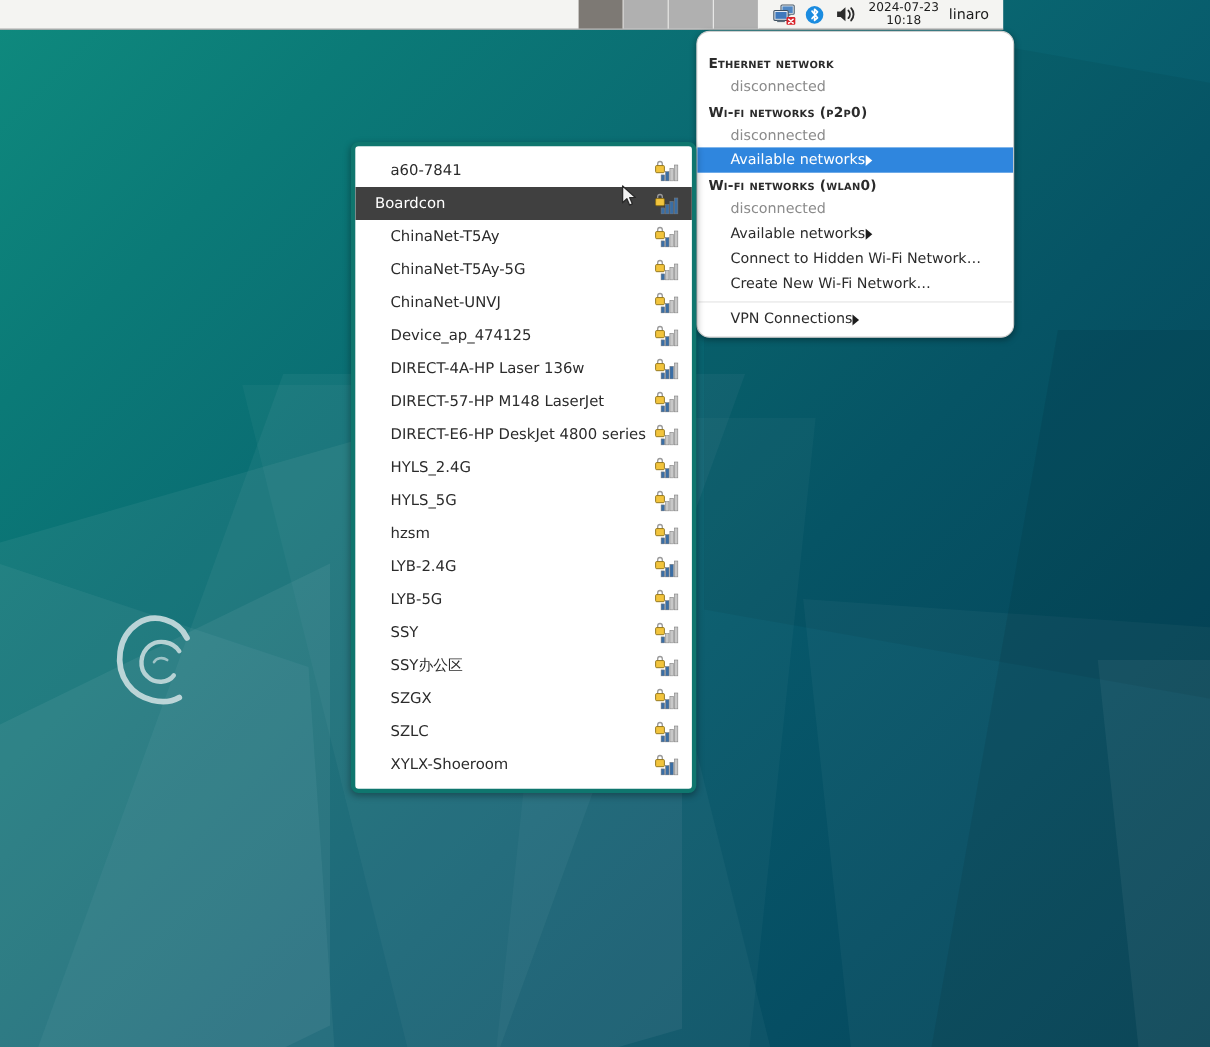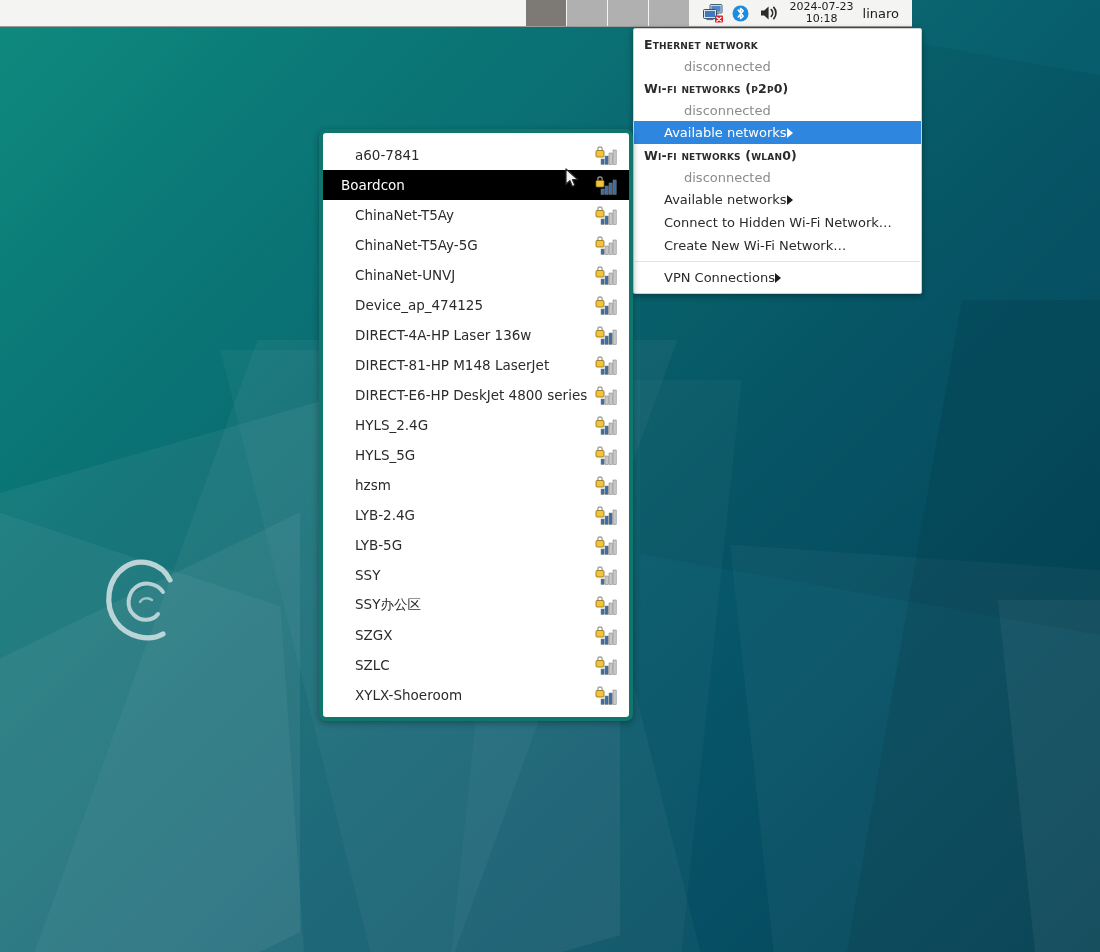--- a/index.html
+++ b/index.html
@@ -96,35 +96,34 @@
     font-size:11px; line-height:12px; text-align:center; color:#1c1c1c;
     padding:0 9px 0 7px; white-space:nowrap;
   }
   #user { font-size:13px; color:#1c1c1c; padding-right:9px; }
 
   
   #nm-menu {
     position:absolute; left:633px; top:28px; width:289px;
     background:#ffffff;
     border:1px solid #cfcfcf;
-    border-radius:2px;
+    border-radius:12px;
     box-shadow:0 2px 6px rgba(0,0,0,0.35);
-    padding:4px 0 4px 0;
+    padding:17px 0 4px 0;
     z-index:60;
   }
   .nm-head {
     font-size:12.5px; font-weight:bold; color:#2b2b2b;
     font-variant:small-caps; text-transform:lowercase;
     padding:4px 10px 4px 10px; letter-spacing:0.2px;
   }
   .nm-head::first-letter { text-transform:uppercase; }
   .nm-sub {
     font-size:13px; color:#8b8b8b;
     padding:3px 10px 3px 30px;
-    margin-left:20px;
   }
   .nm-item {
     font-size:13px; color:#2b2b2b;
     padding:4px 10px 4px 30px;
     display:flex; align-items:center; justify-content:flex-start;
     cursor:default;
   }
   .nm-item.selected { background:#2f86de; color:#ffffff; }
   .nm-sep { height:1px; background:#e3e3e3; margin:4px 1px; }
   .arrow { width:0;height:0;border-left:6px solid #1d1d1d;border-top:5px solid transparent;border-bottom:5px solid transparent;margin-right:2px;}
@@ -140,21 +139,21 @@
     padding:7px 0 7px 0;
     z-index:61;
     overflow:hidden;
   }
   .net-row {
     height:30px; display:flex; align-items:center;
     padding:0 10px 0 32px;
     font-size:13.5px; color:#2b2b2b;
     cursor:default;
   }
-  .net-row.selected { background:#000000; color:#ffffff;padding-left:18px; }
+  .net-row.selected { background:#404040; color:#ffffff;padding-left:18px; }
   .net-name { flex:1 1 auto; white-space:nowrap; overflow:hidden; }
   .net-icon { width:24px; height:20px; flex:0 0 auto; }
 
   
   #cursor { position:absolute; left:565px; top:168px; z-index:80; }
 </style>
 </head>
 <body>
 
 <div id="desktop">
@@ -328,21 +327,21 @@
       <span class="net-icon"><svg viewBox="0 0 24 20" width="24" height="20">
           <rect x="6" y="14" width="3.2" height="5.5" fill="#3a6ea5" stroke="#7b7b7b" stroke-width="0.5"></rect>
           <rect x="10" y="11" width="3.2" height="8.5" fill="#3a6ea5" stroke="#7b7b7b" stroke-width="0.5"></rect>
           <rect x="14" y="8" width="3.2" height="11.5" fill="#3a6ea5" stroke="#7b7b7b" stroke-width="0.5"></rect>
           <rect x="18" y="5" width="3.2" height="14.5" fill="#c8c8c8" stroke="#7b7b7b" stroke-width="0.5"></rect>
           <path d="M2.9 5.5 v-1.6 a2.1 2.1 0 0 1 4.2 0 v1.6" fill="none" stroke="#9a9a9a" stroke-width="1.2"></path>
           <rect x="1" y="5.5" width="8" height="6.5" rx="1" fill="#f2c43d" stroke="#8a6d12" stroke-width="0.8"></rect>
         </svg></span>
     </div>
     <div class="net-row">
-      <span class="net-name">DIRECT-81-HP M148 LaserJet</span>
+      <span class="net-name">DIRECT-57-HP M148 LaserJet</span>
       <span class="net-icon"><svg viewBox="0 0 24 20" width="24" height="20">
           <rect x="6" y="14" width="3.2" height="5.5" fill="#3a6ea5" stroke="#7b7b7b" stroke-width="0.5"></rect>
           <rect x="10" y="11" width="3.2" height="8.5" fill="#3a6ea5" stroke="#7b7b7b" stroke-width="0.5"></rect>
           <rect x="14" y="8" width="3.2" height="11.5" fill="#c8c8c8" stroke="#7b7b7b" stroke-width="0.5"></rect>
           <rect x="18" y="5" width="3.2" height="14.5" fill="#c8c8c8" stroke="#7b7b7b" stroke-width="0.5"></rect>
           <path d="M2.9 5.5 v-1.6 a2.1 2.1 0 0 1 4.2 0 v1.6" fill="none" stroke="#9a9a9a" stroke-width="1.2"></path>
           <rect x="1" y="5.5" width="8" height="6.5" rx="1" fill="#f2c43d" stroke="#8a6d12" stroke-width="0.8"></rect>
         </svg></span>
     </div>
     <div class="net-row">

